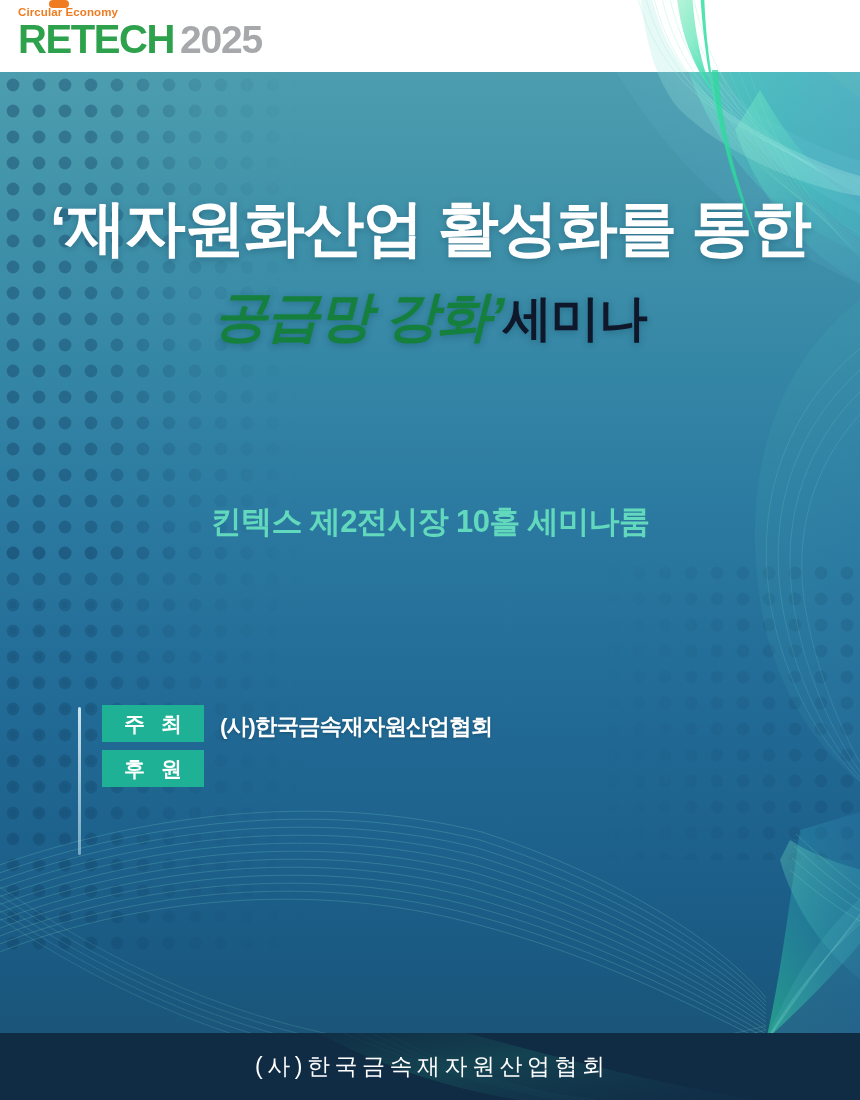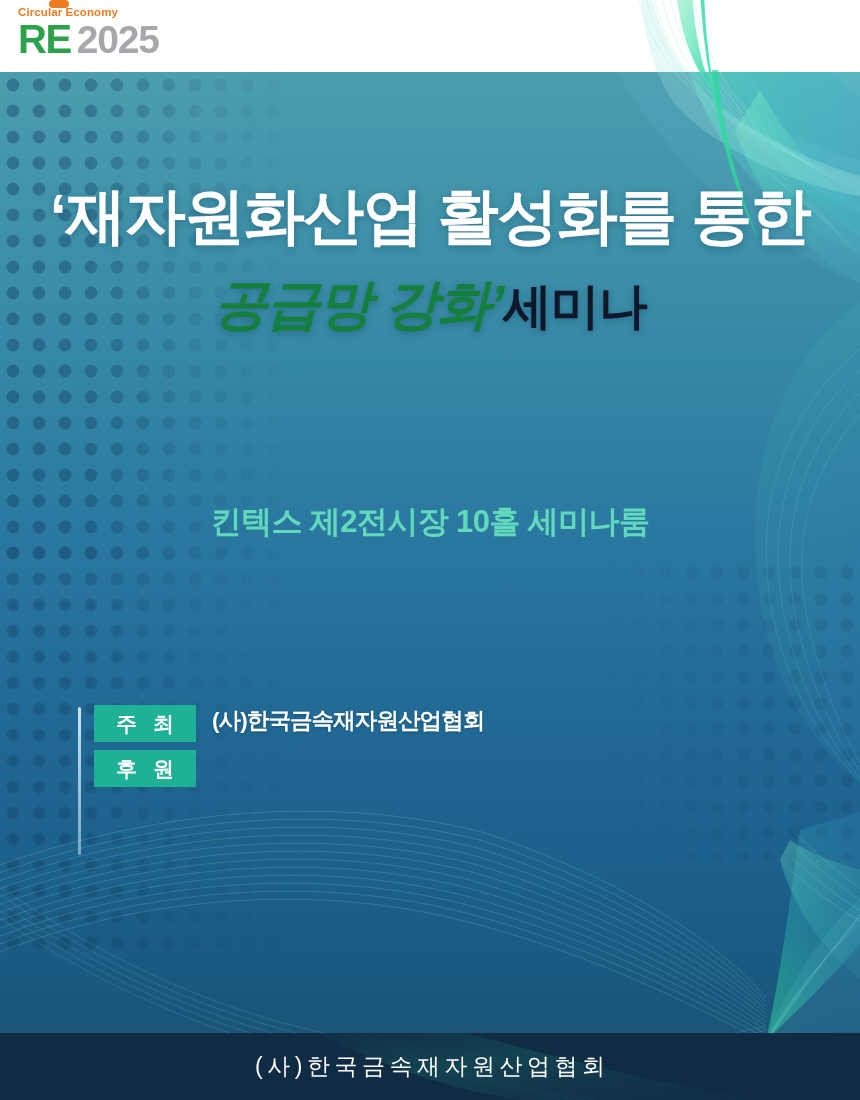--- a/index.html
+++ b/index.html
@@ -91,21 +91,21 @@
     -webkit-mask-image:linear-gradient(270deg,rgba(0,0,0,1) 0%,rgba(0,0,0,0.5) 50%,rgba(0,0,0,0) 100%);
     mask-image:linear-gradient(270deg,rgba(0,0,0,1) 0%,rgba(0,0,0,0.5) 50%,rgba(0,0,0,0) 100%);
   }
 
   
   .ribbons { position:absolute; left:0; top:0; width:860px; height:1100px; z-index:3; pointer-events:none; }
   .ribbons-top { position:absolute; left:0; top:0; width:860px; height:330px; z-index:7; pointer-events:none; }
 
   
   .title-block {
-    position:absolute; left:0; top:174px;
+    position:absolute; left:0; top:186px;
     width:860px; z-index:10;
     text-align:center;
   }
   .title-l1 {
     font-size:61px; font-weight:bold; color:#ffffff;
     letter-spacing:-1.5px; line-height:84px;
     text-shadow:0 2px 7px rgba(0,40,60,0.28);
     white-space:nowrap;
   }
   .title-l2 {
@@ -140,22 +140,22 @@
     position:absolute; left:78px; top:705px;
     width:740px; z-index:10;
   }
   .info-rule {
     position:absolute; left:0; top:2px;
     width:3px; height:148px;
     background:linear-gradient(180deg,rgba(215,235,245,0.95),rgba(190,225,240,0.55));
     border-radius:2px;
   }
   .info-row {
-    display:flex; align-items:flex-start;
-    margin-bottom:8px; padding-left:16px;
+    display:flex; align-items:flex-end;
+    margin-bottom:8px; padding-left:24px;
   }
   .info-row:last-child { margin-bottom:0; }
   .info-label {
     width:102px; height:37px; flex:0 0 102px;
     background:#1FB195;
     color:#ffffff;
     font-size:21px; font-weight:bold;
     display:flex; align-items:center; justify-content:center;
     letter-spacing:5px; text-indent:5px;
     line-height:37px;
@@ -343,20 +343,21 @@
 
   <div class="logo-wrap">
     <div class="logo-tag">Circular Economy</div>
     <div class="logo-main">
       <span class="logo-retech">
         <span>R</span>
         <span class="logo-e">
           <span>E</span>
           <span class="logo-e-bar"></span>
         </span>
+        <span>TECH</span>
       </span>
       <span class="logo-year">2025</span>
     </div>
   </div>
 
   <div class="title-block">
     <div class="title-l1">‘재자원화산업 활성화를 통한</div>
     <div class="title-l2">
       <span class="title-big">공급망 강화’</span><span class="title-small">세미나</span>
     </div>

